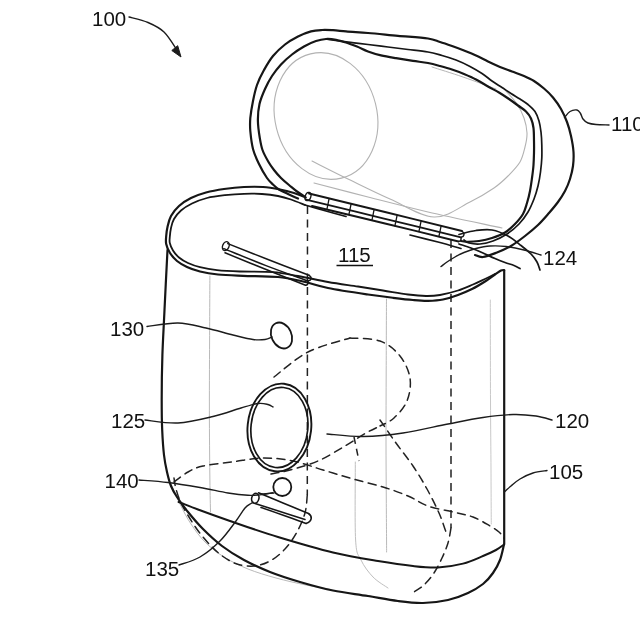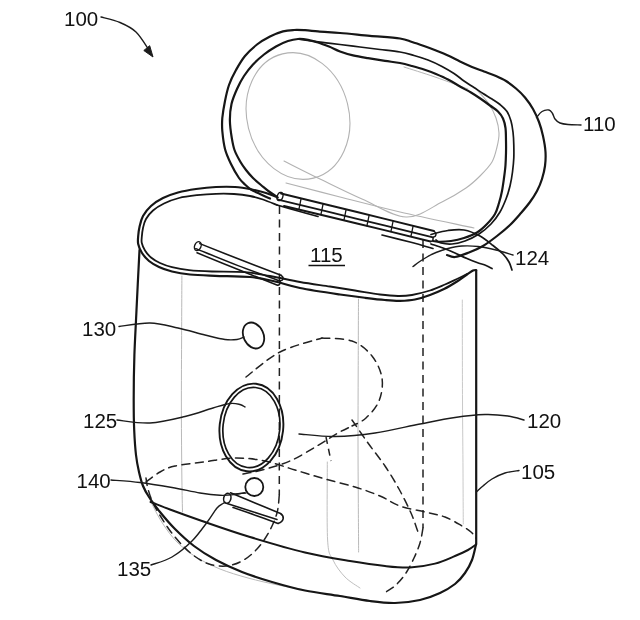--- a/index.html
+++ b/index.html
@@ -1,16 +1,16 @@
 <!DOCTYPE html>
 <html><head>
 <meta charset="utf-8">
 <style>
 html,body{margin:0;padding:0;background:#ffffff;}
-#fig{width:508px;height:620px;}
+#fig{width:508px;height:620px;padding-left:28px;}
 text{font-family:"Liberation Sans",sans-serif;}
 </style>
 </head>
 <body>
 <div id="fig">
 <svg width="640" height="620" viewBox="0 0 640 620">
 <ellipse cx="298" cy="116" rx="51" ry="64" transform="rotate(-14 298 116)" fill="none" stroke="#b2b2b2" stroke-width="1.1"></ellipse>
 <path d="M 284.0,161.0 C 290.0,164.0 307.0,172.7 320.0,179.0 C 333.0,185.3 347.7,192.7 362.0,199.0 C 376.3,205.3 392.7,216.5 406.0,217.0 C 419.3,217.5 432.0,206.8 442.0,202.0 C 452.0,197.2 459.7,192.3 466.0,188.0 C 472.3,183.7 475.7,180.3 480.0,176.0 C 484.3,171.7 489.2,166.8 492.0,162.0 C 494.8,157.2 495.8,151.8 497.0,147.0 C 498.2,142.2 499.2,137.8 499.0,133.0 C 498.8,128.2 497.7,122.8 496.0,118.0 C 494.3,113.2 492.2,108.7 489.0,104.0 C 485.8,99.3 479.0,92.3 477.0,90.0" fill="none" stroke="#b2b2b2" stroke-width="1.1" stroke-linecap="round"></path>
 <path d="M 286.0,183.0 C 295.0,185.3 321.0,192.2 340.0,197.0 C 359.0,201.8 377.7,206.8 400.0,212.0 C 422.3,217.2 461.7,225.3 474.0,228.0" fill="none" stroke="#b2b2b2" stroke-width="1.1" stroke-linecap="round"></path>
 <path d="M 404.0,67.0 C 409.2,68.7 424.3,73.3 435.0,77.0 C 445.7,80.7 462.5,87.0 468.0,89.0" fill="none" stroke="#b5b5b5" stroke-width="1.0" stroke-linecap="round"></path>

